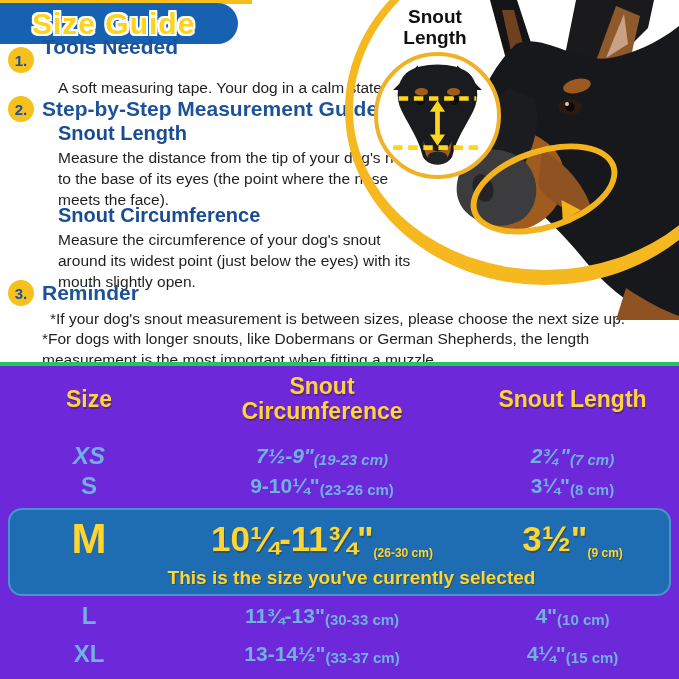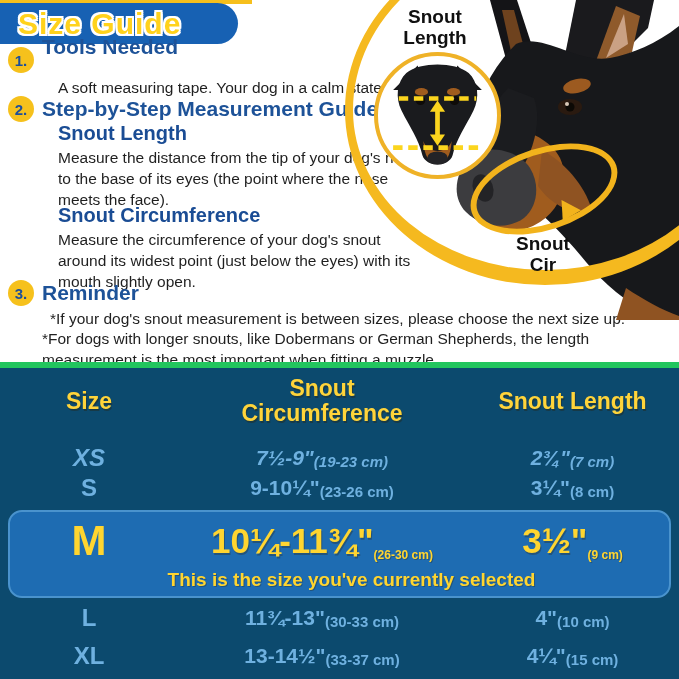--- a/index.html
+++ b/index.html
@@ -6,21 +6,21 @@
   body { background: #888; font-family: "Liberation Sans", sans-serif; }
   .canvas {
     position: relative; width: 679px; height: 679px;
     background: #ffffff; overflow: hidden; margin: 0 auto;
   }
   
   .top-strip { position: absolute; left: 0; top: 0; width: 252px; height: 4px; background: #f6bf1c; }
   .title-pill {
     position: absolute; left: 0; top: 3px; width: 238px; height: 41px;
     background: #1761b3; border-radius: 0 26px 26px 0;
-    display: flex; align-items: center; padding-left: 18px;
+    display: flex; align-items: center; padding-left: 32px;
   }
   .title-pill span {
     font-size: 30px; font-weight: bold; letter-spacing: 1px; color: #ffd21c;
     text-shadow: -2px -2px 0 #fff, 2px -2px 0 #fff, -2px 2px 0 #fff, 2px 2px 0 #fff,
                  -2px 0 0 #fff, 2px 0 0 #fff, 0 -2px 0 #fff, 0 2px 0 #fff;
   }
   
   .badge {
     position: absolute; width: 26px; height: 26px; border-radius: 50%;
     background: #f6c11c; color: #1d4f9b; font-weight: bold; font-size: 15px;
@@ -53,21 +53,21 @@
   }
   .diagram-label {
     position: absolute; color: #101010; font-weight: bold; font-size: 19px;
     line-height: 21px; text-align: center; z-index: 6;
   }
   .label-length { left: 383px; top: 6px; width: 104px; }
   .label-cir    { left: 506px; top: 233px; width: 74px; }
   
   .table-section {
     position: absolute; left: 0; top: 362px; width: 679px; height: 317px;
-    background: #0c4a6e; border-top: 6px solid #22c55e; z-index: 7;
+    background: #6d28d9; border-top: 4px solid #22c55e; z-index: 7;
   }
   .trow { position: absolute; left: 0; width: 679px; display: grid; grid-template-columns: 178px 288px 213px; align-items: center; }
   .trow > div { text-align: center; }
   .header-row { top: 6px; height: 54px; }
   .hcell {
     color: #ffd43a; font-weight: bold; font-size: 23px; line-height: 25px;
     text-shadow: 1px 2px 0 rgba(45,30,0,0.35);
   }
   .hcell.wrap { width: 185px; margin: 0 auto; }
   .row-xs { top: 72px;  height: 36px; font-style: italic; }
@@ -168,21 +168,20 @@
 
       <line x1="22" y1="45" x2="104" y2="45" stroke="#fbd51e" stroke-width="5" stroke-dasharray="10 6"></line>
       <line x1="16" y1="97" x2="110" y2="97" stroke="#fbd51e" stroke-width="5" stroke-dasharray="10 6"></line>
       <line x1="63" y1="56" x2="63" y2="86" stroke="#fbd51e" stroke-width="5"></line>
       <polygon points="63,47 55,59 71,59" fill="#fbd51e"></polygon>
       <polygon points="63,95 55,83 71,83" fill="#fbd51e"></polygon>
     </svg>
   </div>
 
   <div class="diagram-label label-length">Snout Length</div>
-  <div class="diagram-label label-cir">Snout Cir</div>
 
   <div class="table-section">
 
     <div class="trow header-row">
       <div class="hcell">Size</div>
       <div class="hcell">
           <div class="hcell wrap">Snout Circumference</div>
         </div>
       <div class="hcell">Snout Length</div>
     </div>

